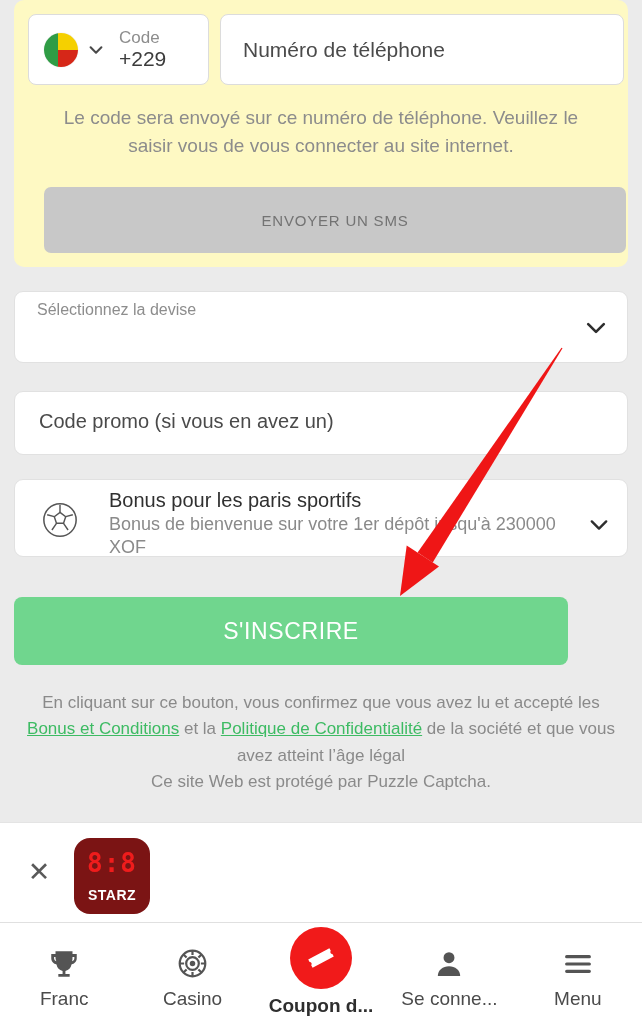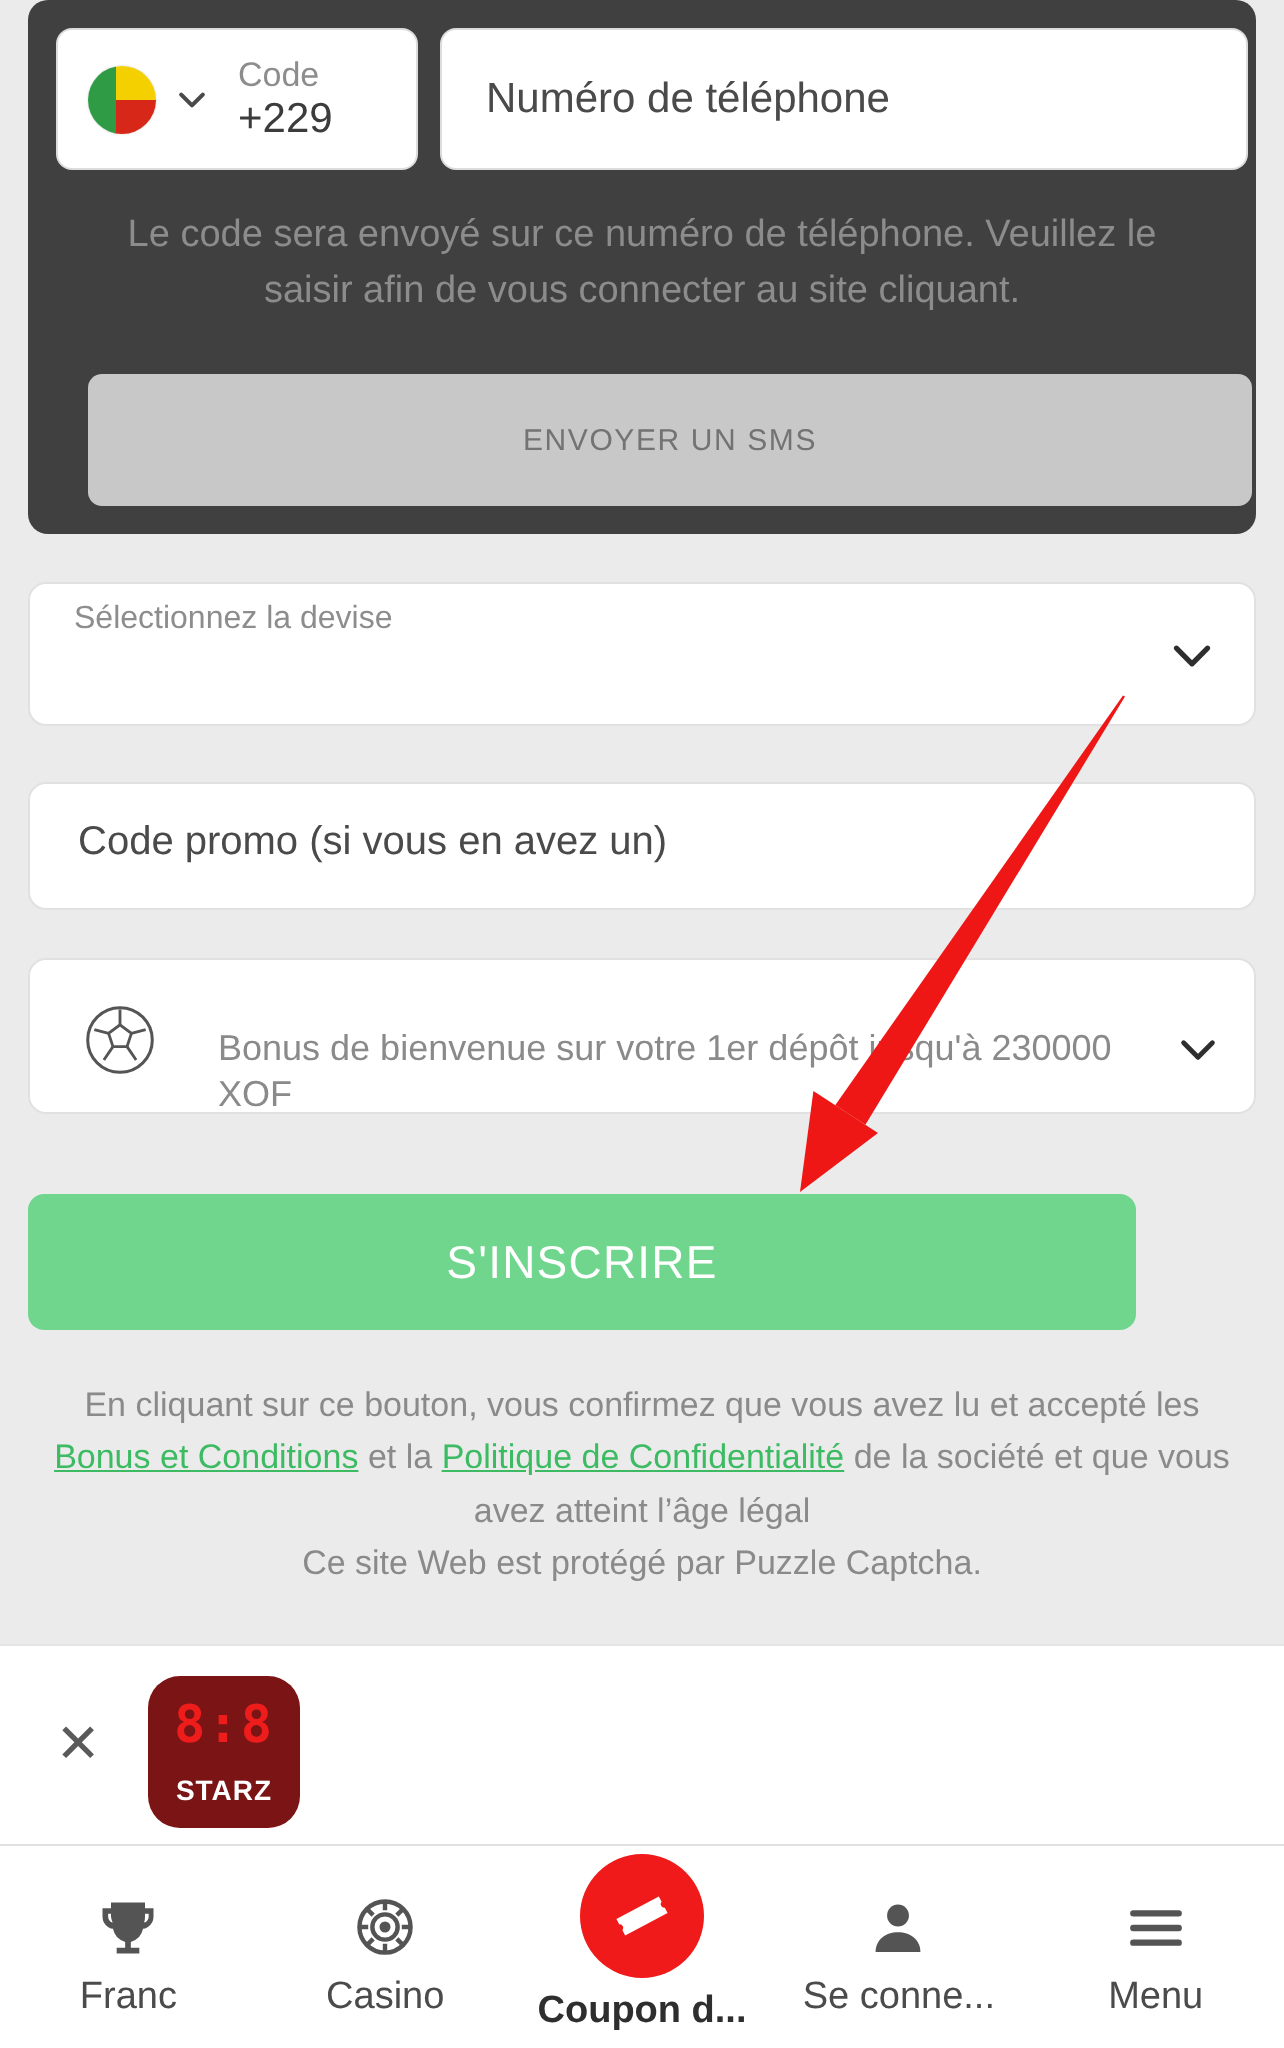--- a/index.html
+++ b/index.html
@@ -12,21 +12,21 @@
   #app {
     position: relative;
     width: 642px; height: 1024px;
     background: #ebebeb;
   }
 
   
   .card-top {
     position: absolute;
     left: 14px; top: 0px; width: 614px; height: 267px;
-    background: #404040;
+    background: #fef9c3;
     border-radius: 10px;
   }
   .phone-row {
     position: absolute;
     left: 14px; top: 14px;
     display: flex; gap: 11px;
   }
   .code-box {
     width: 181px; height: 71px;
     border: 1px solid #dcdcdc;
@@ -259,21 +259,21 @@
           <span class="code-value">+229</span>
         </span>
       </div>
 
       <div class="phone-box">
         <span class="ph">Numéro de téléphone</span>
       </div>
 
     </div>
 
-    <div class="hint">Le code sera envoyé sur ce numéro de téléphone. Veuillez le saisir afin de vous connecter au site cliquant.</div>
+    <div class="hint">Le code sera envoyé sur ce numéro de téléphone. Veuillez le saisir vous de vous connecter au site internet.</div>
 
     <button class="sms-btn">ENVOYER UN SMS</button>
   </div>
 
   <div class="field currency">
     <span class="cur-label">Sélectionnez la devise</span>
     <span class="caret">
       <svg width="26" height="26" viewBox="0 0 20 20">
         <path d="M4 7 L10 13 L16 7" fill="none" stroke="#2e2e2e" stroke-width="2" stroke-linecap="round" stroke-linejoin="round"></path>
       </svg>
@@ -287,20 +287,21 @@
   <div class="field bonus">
     <span class="ball">
       <svg width="38" height="38" viewBox="0 0 40 40">
         <circle cx="20" cy="20" r="17" fill="none" stroke="#555" stroke-width="1.6"></circle>
         <polygon points="20,12 26,16.5 23.7,23.5 16.3,23.5 14,16.5" fill="none" stroke="#555" stroke-width="1.5"></polygon>
         <path d="M20,12 L20,4 M26,16.5 L33.5,14.5 M23.7,23.5 L28.5,30.5
                  M16.3,23.5 L11.5,30.5 M14,16.5 L6.5,14.5" fill="none" stroke="#555" stroke-width="1.5"></path>
         <path d="M6.5,14.5 A17,17 0 0 1 20,4 A17,17 0 0 1 33.5,14.5" fill="none" stroke="#555" stroke-width="0"></path>
       </svg>
     </span>
+    <span class="b-title">Bonus pour les paris sportifs</span>
     <span class="b-sub">Bonus de bienvenue sur votre 1er dépôt jusqu'à 230000 XOF</span>
     <span class="caret">
       <svg width="24" height="24" viewBox="0 0 20 20">
         <path d="M4 7 L10 13 L16 7" fill="none" stroke="#2e2e2e" stroke-width="2" stroke-linecap="round" stroke-linejoin="round"></path>
       </svg>
     </span>
   </div>
 
   <button class="signup">S'INSCRIRE</button>
 

